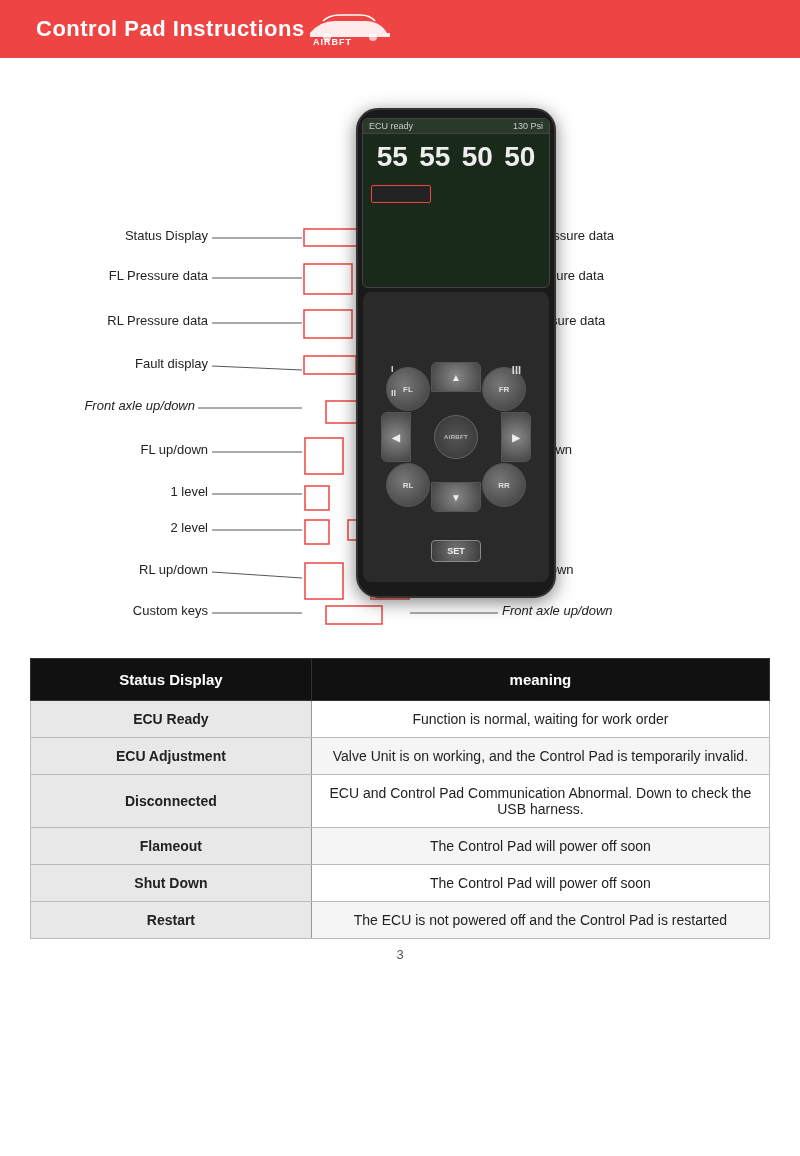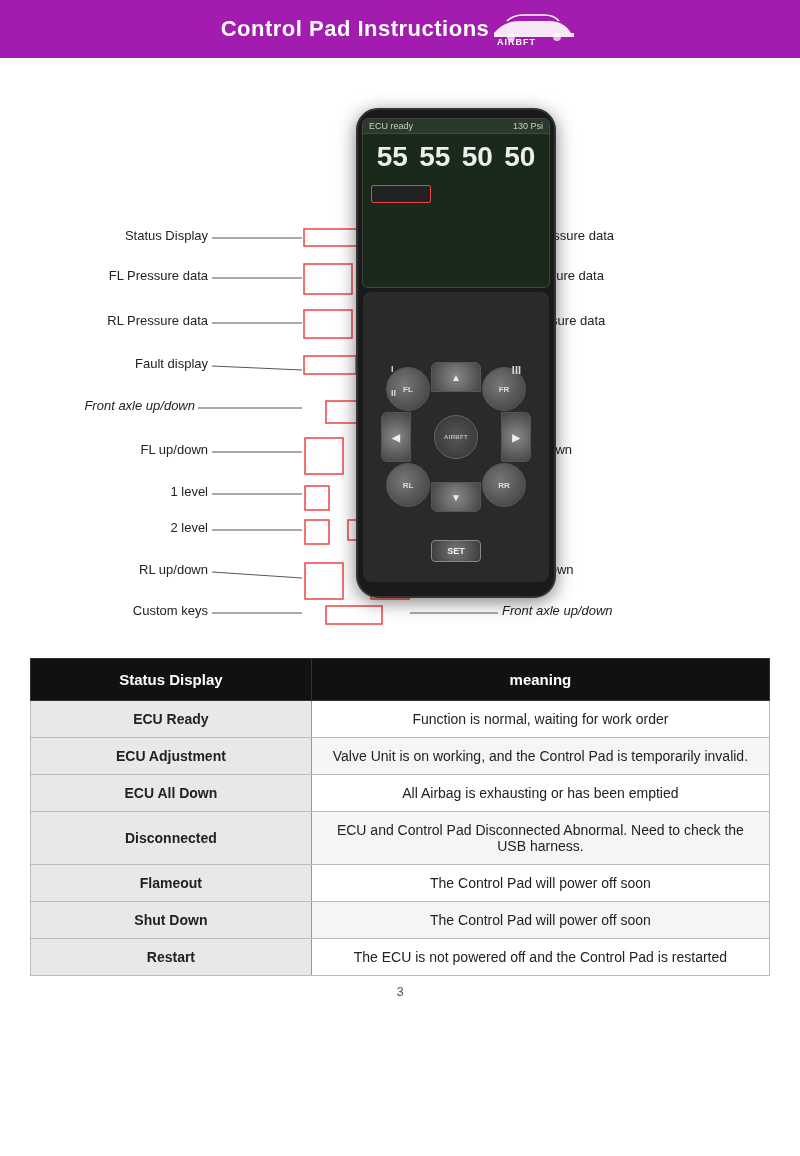--- a/index.html
+++ b/index.html
@@ -7,25 +7,25 @@
       width: 800px;
       min-height: 1156px;
       background: #fff;
       font-family: Arial, sans-serif;
       font-size: 14px;
       color: #222;
     }
 
     
     .header {
-      background: #a21caf;
+      background: #ef4444;
       color: #fff;
       display: flex;
       align-items: center;
-      justify-content: center;
+      justify-content: flex-start;
       padding: 10px 36px;
       height: 58px;
     }
     .header-title {
       font-size: 22px;
       font-weight: bold;
       letter-spacing: 0.5px;
     }
     .logo {
       display: flex;
@@ -460,26 +460,22 @@
     <tbody id="table-body">
     <tr>
           <td class="row-label">ECU Ready</td>
           <td>Function is normal, waiting for work order</td>
         </tr>
         <tr>
           <td class="row-label">ECU Adjustment</td>
           <td>Valve Unit  is on working, and the Control Pad   is temporarily invalid.</td>
         </tr>
         <tr>
-          <td class="row-label">ECU All Down</td>
-          <td>All Airbag is exhausting or has been emptied</td>
-        </tr>
-        <tr>
           <td class="row-label">Disconnected</td>
-          <td>ECU and Control Pad Disconnected Abnormal. Need to check the USB harness.</td>
+          <td>ECU and Control Pad Communication Abnormal. Down to check the USB harness.</td>
         </tr>
         <tr>
           <td class="row-label">Flameout</td>
           <td>The Control Pad will power off soon</td>
         </tr>
         <tr>
           <td class="row-label">Shut Down</td>
           <td>The Control Pad will power off soon</td>
         </tr>
         <tr>

